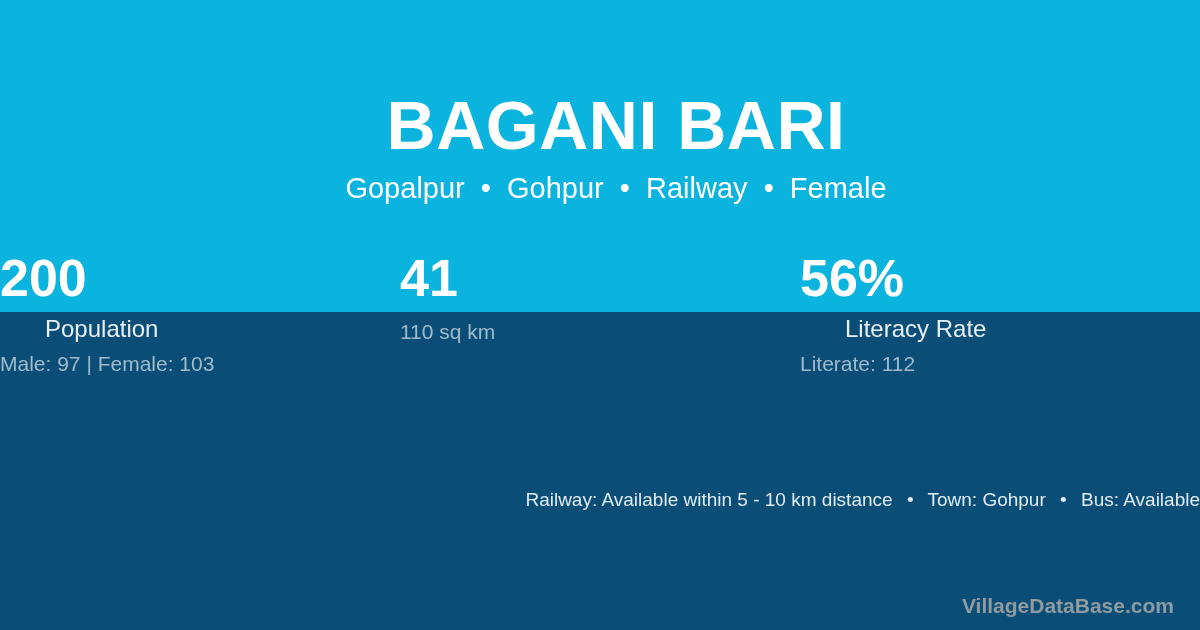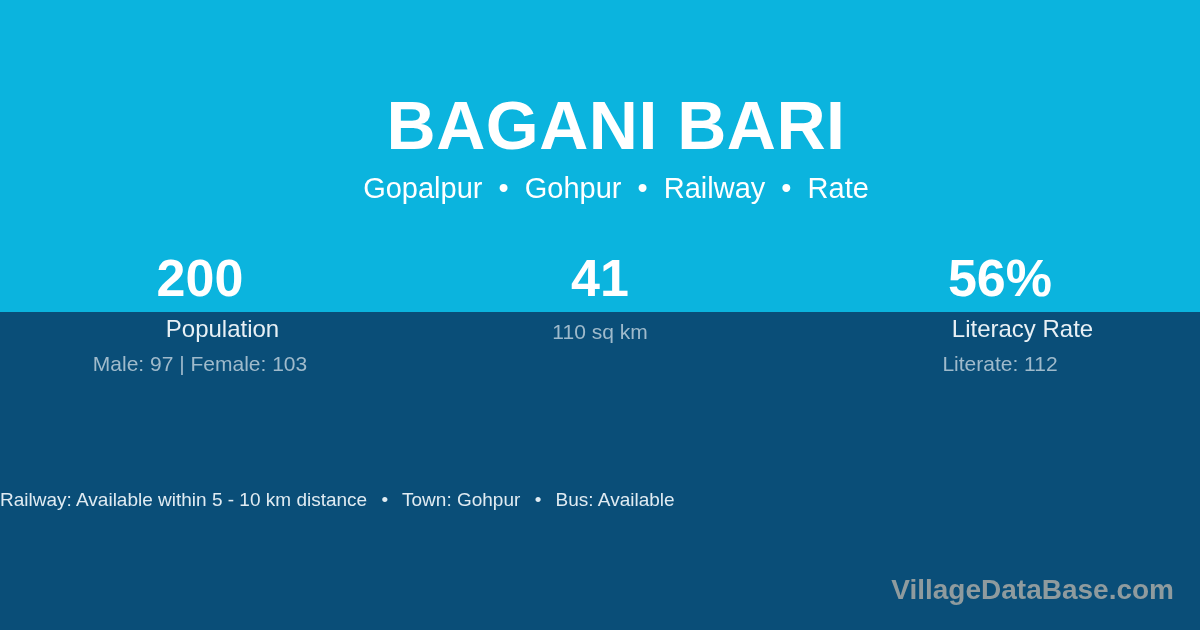--- a/index.html
+++ b/index.html
@@ -65,21 +65,21 @@
   
   .stats {
     position: absolute;
     left: 0;
     top: 244px;
     width: 1200px;
     display: flex;
   }
   .stat {
     flex: 1 1 0;
-    text-align: center;
+    text-align: left;
   }
   .stat-value {
     font-size: 52px;
     line-height: 68px;
     font-weight: 800;
     color: #ffffff;
     white-space: nowrap;
   }
   .stat-label {
     margin-top: 2px;
@@ -98,36 +98,36 @@
     color: #9fbacb;
     white-space: nowrap;
   }
 
   
   .amenities {
     position: absolute;
     left: 0;
     top: 486px;
     width: 1200px;
-    text-align: left;
+    text-align: right;
     font-size: 19px;
     line-height: 28px;
     color: #e0ebf2;
     white-space: nowrap;
   }
   .amenities .sep {
     padding: 0 9px;
   }
 
   
   .brand {
     position: absolute;
     right: 26px;
-    bottom: 26px;
-    font-size: 28px;
+    bottom: 10px;
+    font-size: 21px;
     line-height: 28px;
     font-weight: 700;
     color: #8f9b9e;
     white-space: nowrap;
   }
 </style>
 </head>
 <body>
 
 <div class="card">
@@ -136,21 +136,21 @@
 
   <div class="headline">
     <h1 class="village-title">BAGANI BARI</h1>
     <p class="village-location">
       <span>Gopalpur</span>
       <span class="sep">•</span>
       <span>Gohpur</span>
       <span class="sep">•</span>
       <span>Railway</span>
       <span class="sep">•</span>
-      <span>Rate</span>
+      <span>Female</span>
     </p>
   </div>
 
   <div class="stats">
 
     <div class="stat">
       <div class="stat-value">200</div>
       <div class="stat-label">Population</div>
       <div class="stat-detail">Male: 97 | Female: 103</div>
     </div>

